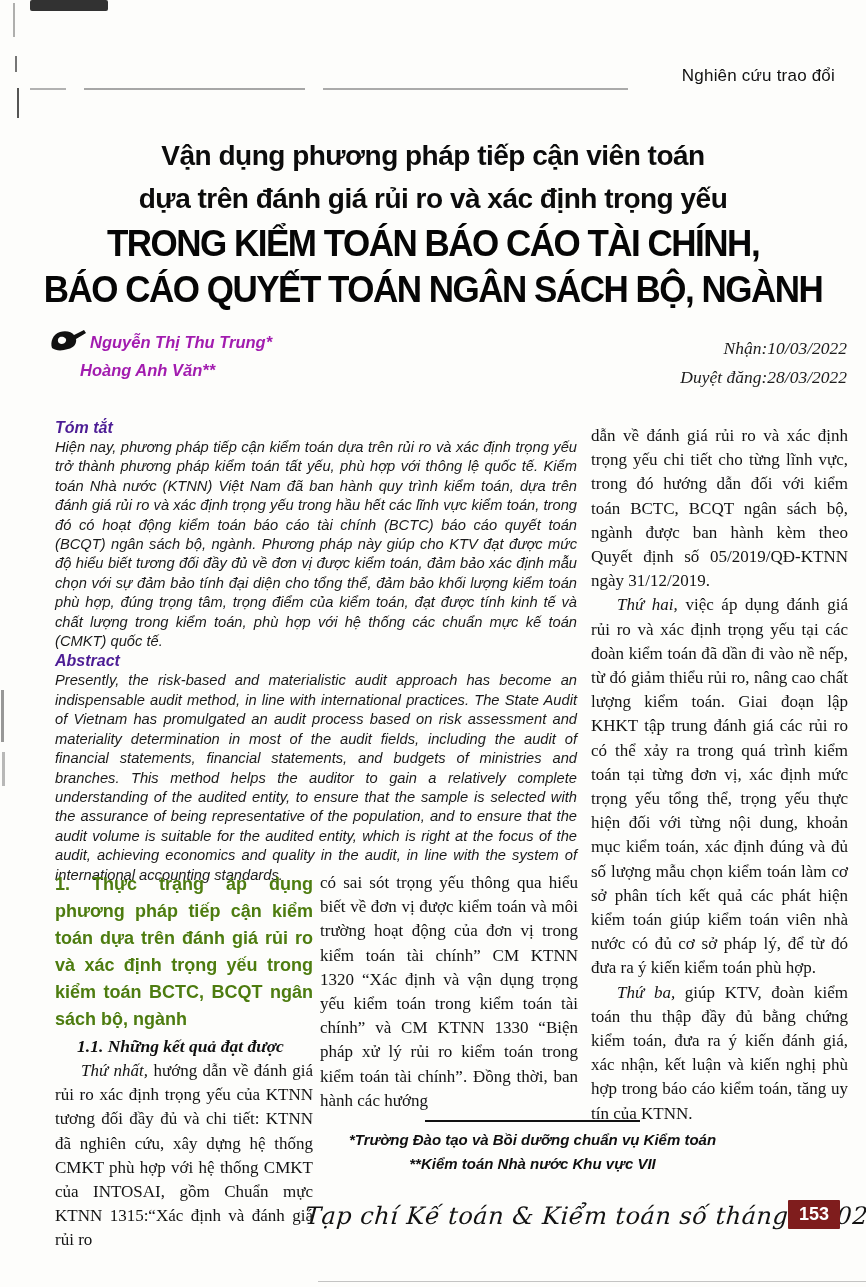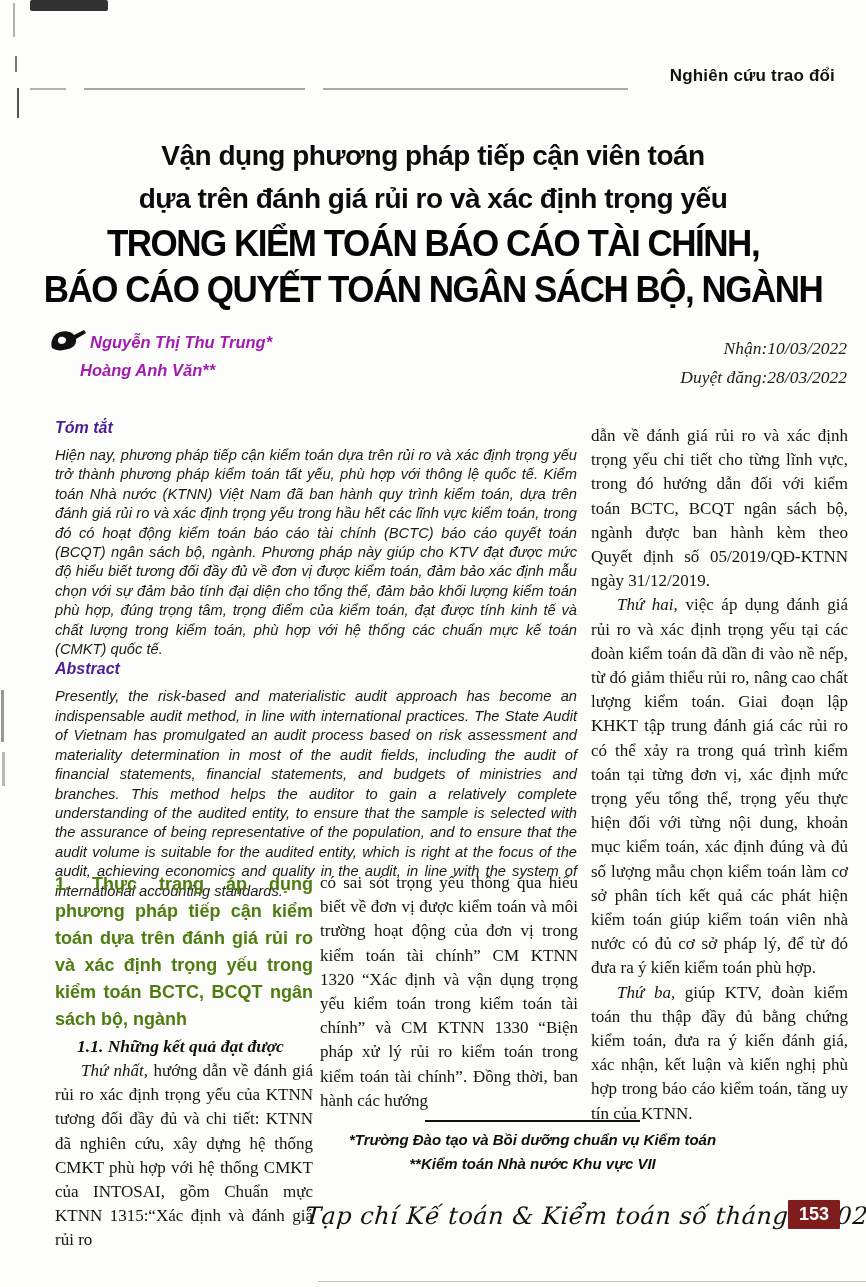--- a/index.html
+++ b/index.html
@@ -24,39 +24,39 @@
   .art.hline-bottom { left: 318px; top: 1281px; width: 548px; height: 1px; opacity: .25; }
   
   .header-rule {
     position: absolute; left: 30px; top: 88px; width: 598px; height: 2px;
     background: linear-gradient(to right, #999 0 6%, transparent 6% 9%, #8a8a8a 9% 46%, transparent 46% 49%, #8f8f8f 49% 100%);
     opacity: .75;
   }
   .header-label {
     position: absolute; top: 66px; right: 31px;
     font-family: "Liberation Sans", sans-serif;
-    font-weight: 700; font-size: 17px; color: #111;
+    font-weight: 400; font-size: 17px; color: #111;
     letter-spacing: .2px;
   }
   
   .title-block { position: absolute; left: 0; right: 0; top: 134px; text-align: center; font-family: "Liberation Sans", sans-serif; }
   .title-l1 { font-weight: 700; font-size: 28px; line-height: 43px; letter-spacing: -.5px; color: #0c0c0c; white-space: nowrap; }
   .title-l2 { font-weight: 700; font-size: 35px; line-height: 46px; letter-spacing: -1.5px; color: #060606; white-space: nowrap; transform: scaleY(1.06); }
   
   .authors { position: absolute; left: 50px; top: 328px; font-family: "Liberation Sans", sans-serif; }
   .author-row { display: flex; align-items: center; }
   .pen-icon { width: 38px; height: 28px; margin-right: 2px; }
   .author-name { font-weight: 700; font-style: italic; font-size: 16.5px; line-height: 28px; color: #a21caf; }
   .author-2 { margin-left: 30px; }
   .dates { position: absolute; left: 645px; top: 334px; width: 202px; font-style: italic; font-size: 17.5px; line-height: 29px; color: #1b1b1b; }
   .date-row { display: flex; justify-content: flex-end; }
   
   .abstract-block { position: absolute; left: 55px; top: 418px; width: 522px; font-family: "Liberation Sans", sans-serif; }
   .abs-heading { font-weight: 700; font-style: italic; font-size: 16px; line-height: 20px; color: #4c1d95; }
-  .abs-text { font-style: italic; font-size: 14.7px; line-height: 19.4px; text-align: justify; color: #1a1a1a; margin-top: 8px; }
+  .abs-text { font-style: italic; font-size: 14.7px; line-height: 19.4px; text-align: justify; color: #1a1a1a; }
   
   .col { position: absolute; font-size: 17px; line-height: 24.2px; text-align: justify; color: #131313; }
   .col p.indent { text-indent: 26px; }
   .right-col { left: 591px; top: 424px; width: 257px; }
   .bottom-left-col { left: 55px; top: 871px; width: 258px; }
   .bottom-mid-col { left: 320px; top: 871px; width: 258px; }
   .sec-heading {
     font-family: "Liberation Sans", sans-serif;
     font-weight: 700; font-size: 18px; line-height: 27px;
     text-align: justify; color: #4d7c0f;

